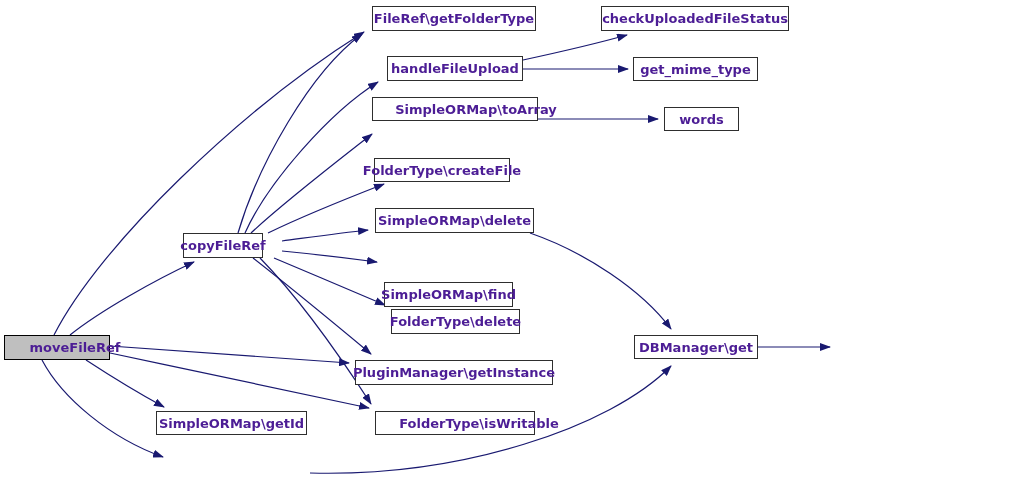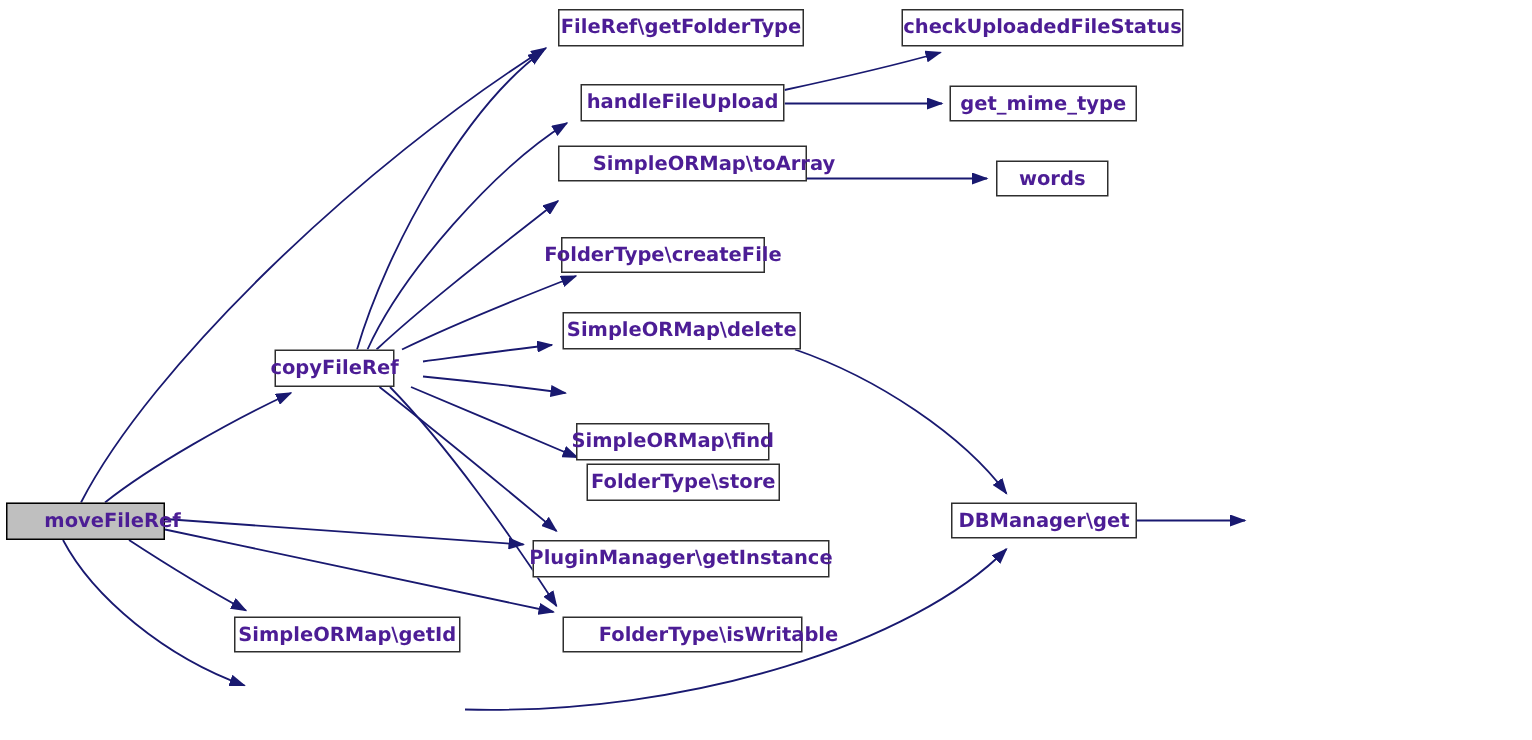--- a/index.html
+++ b/index.html
@@ -99,21 +99,21 @@
     <div class="node" style="left: 374px; top: 158px; width: 136px; height: 24px; text-align: center;">
       <span>FolderType\createFile</span>
     </div>
     <div class="node" style="left: 375px; top: 208px; width: 159px; height: 25px;">
       <span>SimpleORMap\delete</span>
     </div>
     <div class="node" style="left: 384px; top: 258px; width: 129px; height: 25px; margin-top: 24px;">
       <span>SimpleORMap\find</span>
     </div>
     <div class="node" style="left: 391px; top: 309px; width: 129px; height: 25px;">
-      <span>FolderType\store</span>
+      <span>FolderType\delete</span>
     </div>
     <div class="node" style="left: 355px; top: 360px; width: 198px; height: 25px;">
       <span>PluginManager\getInstance</span>
     </div>
     <div class="node" style="left: 375px; top: 411px; width: 160px; height: 24px; padding-left: 48px;">
       <span>FolderType\isWritable</span>
     </div>
     <div class="node" style="left: 156px; top: 411px; width: 151px; height: 24px;">
       <span>SimpleORMap\getId</span>
     </div>

